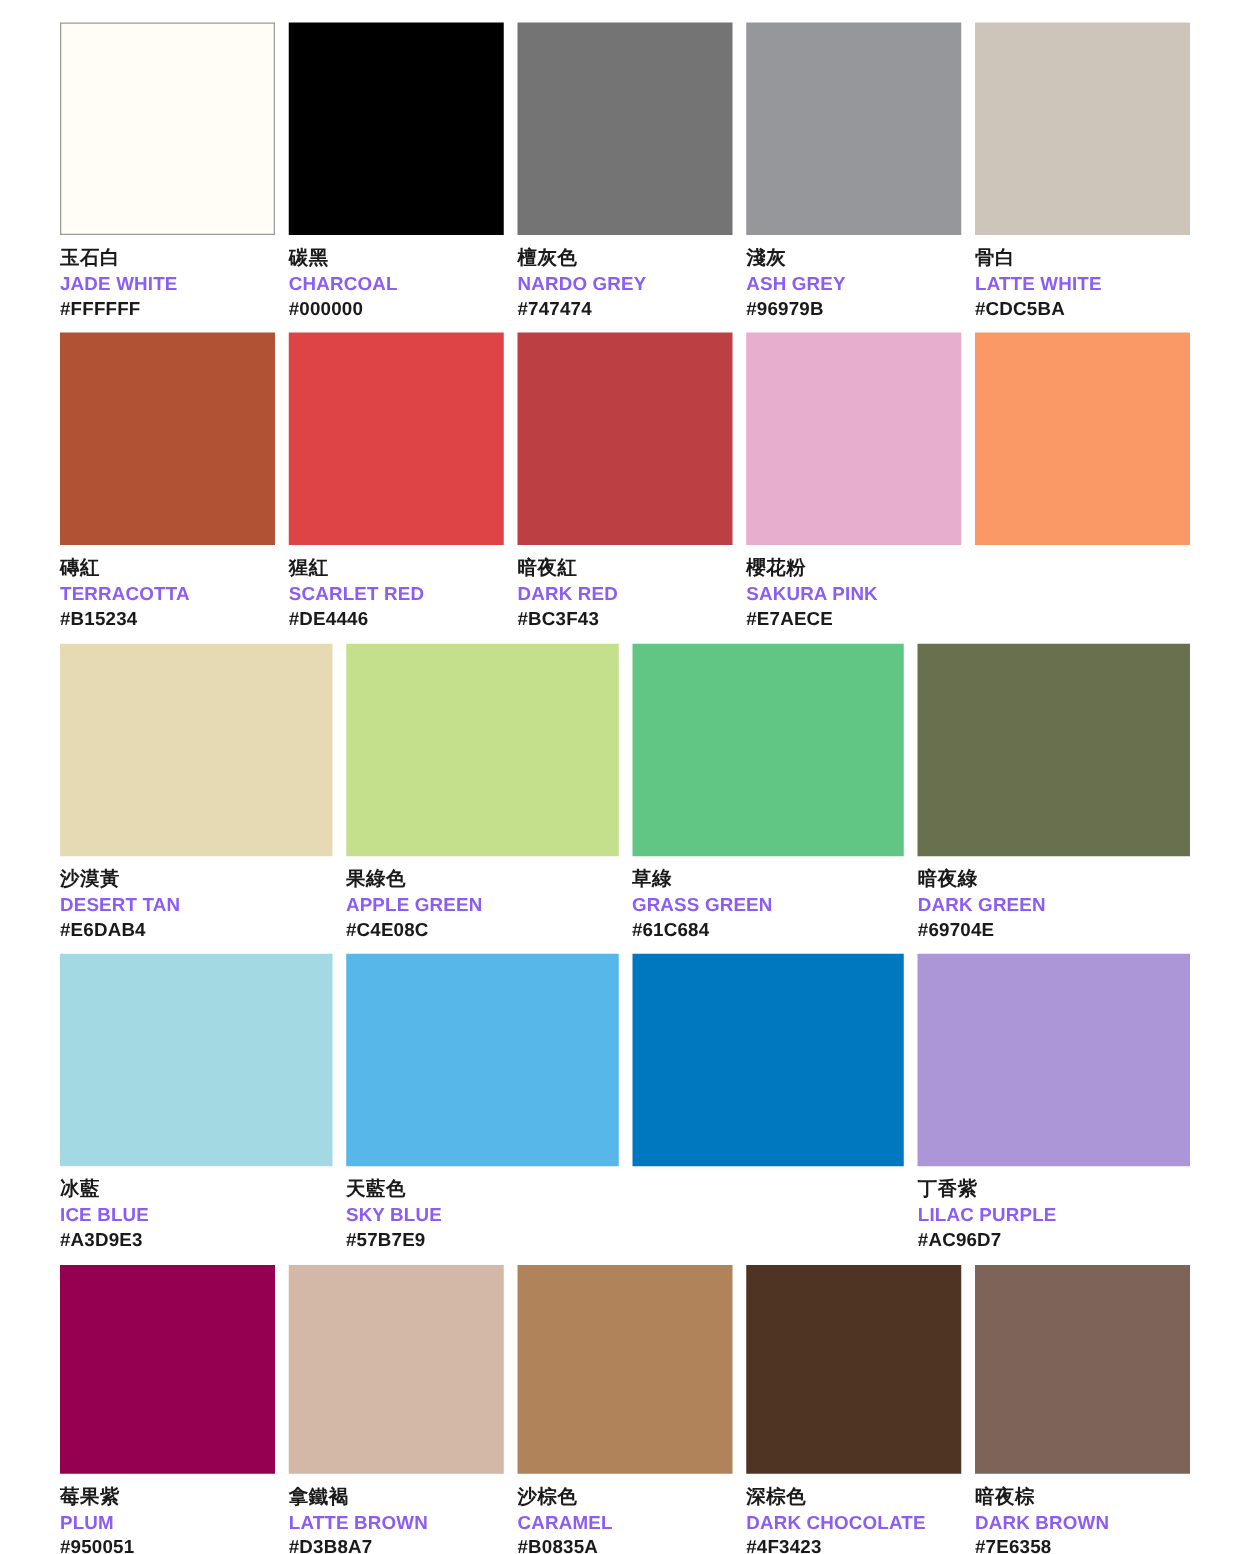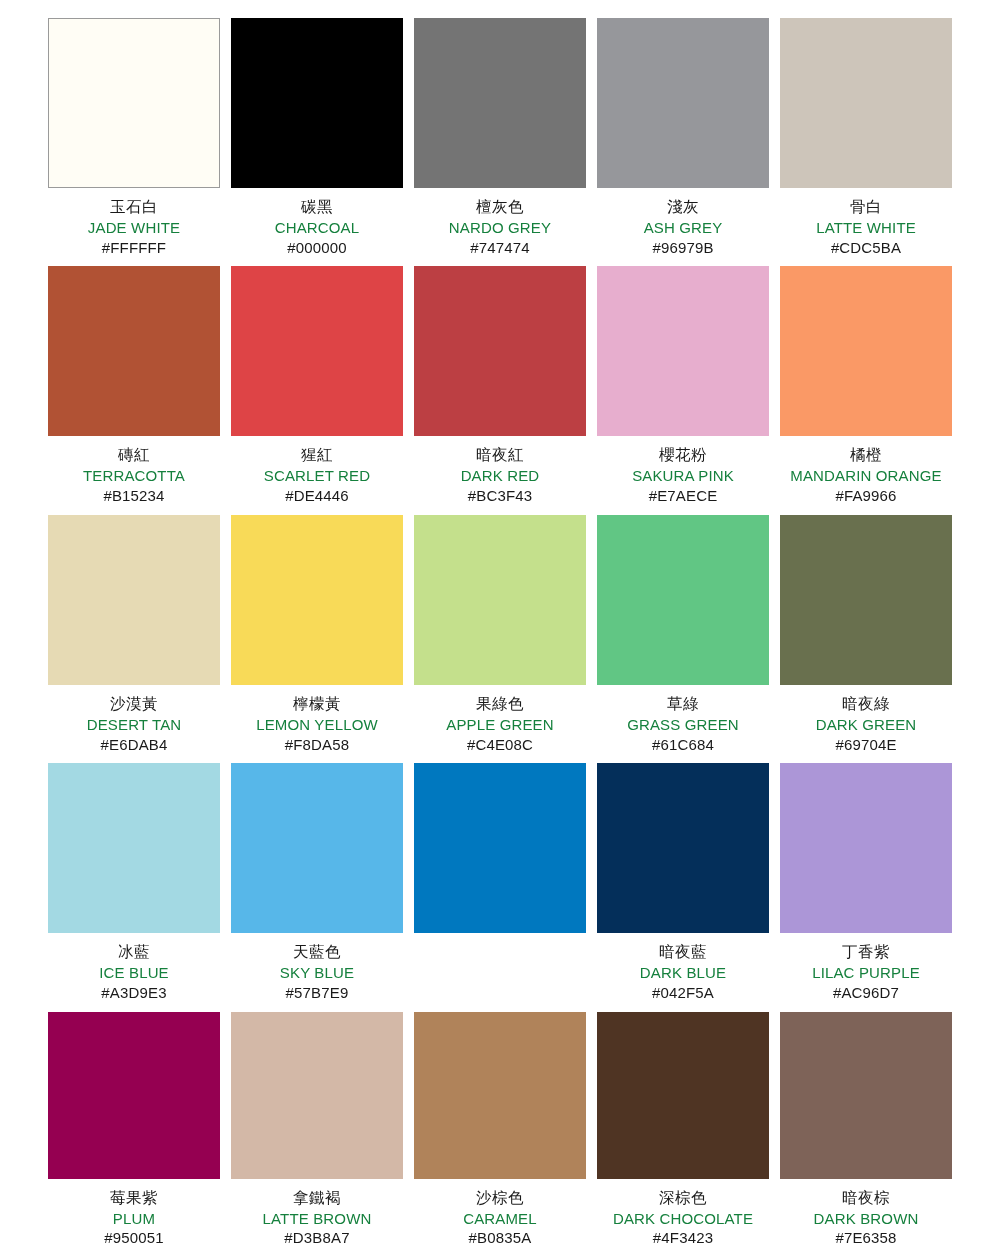--- a/index.html
+++ b/index.html
@@ -51,34 +51,34 @@
     height: 167px;
   }
 
   .swatch-chip.bordered {
     border: 1px solid #9a9a9a;
     box-sizing: border-box;
   }
 
   .swatch-labels {
     padding-top: 9px;
-    text-align: center;
     line-height: 1.33;
+    font-weight: bold;
   }
 
   .label-cn {
     font-size: 15.5px;
     letter-spacing: 0.5px;
     color: #1a1a1a;
     white-space: nowrap;
   }
   .label-en {
     font-size: 15px;
     letter-spacing: 0.15px;
-    color: #15803d;
+    color: #8b5cf6;
     white-space: nowrap;
   }
   .label-hex {
     font-size: 15px;
     letter-spacing: 0.15px;
     color: #1a1a1a;
     white-space: nowrap;
   }
 </style>
 </head>
@@ -155,45 +155,32 @@
       <div class="swatch-cell">
         <div class="swatch-chip" style="background-color: rgb(231, 174, 206);"></div>
         <div class="swatch-labels">
           <div class="label-cn">櫻花粉</div>
           <div class="label-en">SAKURA PINK</div>
           <div class="label-hex">#E7AECE</div>
         </div>
       </div>
       <div class="swatch-cell">
         <div class="swatch-chip" style="background-color: rgb(250, 153, 102);"></div>
-        <div class="swatch-labels">
-          <div class="label-cn">橘橙</div>
-          <div class="label-en">MANDARIN ORANGE</div>
-          <div class="label-hex">#FA9966</div>
-        </div>
       </div>
     </div>
     <div class="swatch-row row-3">
       <div class="swatch-cell">
         <div class="swatch-chip" style="background-color: rgb(230, 218, 180);"></div>
         <div class="swatch-labels">
           <div class="label-cn">沙漠黃</div>
           <div class="label-en">DESERT TAN</div>
           <div class="label-hex">#E6DAB4</div>
         </div>
       </div>
       <div class="swatch-cell">
-        <div class="swatch-chip" style="background-color: rgb(248, 218, 88);"></div>
-        <div class="swatch-labels">
-          <div class="label-cn">檸檬黃</div>
-          <div class="label-en">LEMON YELLOW</div>
-          <div class="label-hex">#F8DA58</div>
-        </div>
-      </div>
-      <div class="swatch-cell">
         <div class="swatch-chip" style="background-color: rgb(196, 224, 140);"></div>
         <div class="swatch-labels">
           <div class="label-cn">果綠色</div>
           <div class="label-en">APPLE GREEN</div>
           <div class="label-hex">#C4E08C</div>
         </div>
       </div>
       <div class="swatch-cell">
         <div class="swatch-chip" style="background-color: rgb(97, 198, 132);"></div>
         <div class="swatch-labels">
@@ -225,28 +212,20 @@
         <div class="swatch-labels">
           <div class="label-cn">天藍色</div>
           <div class="label-en">SKY BLUE</div>
           <div class="label-hex">#57B7E9</div>
         </div>
       </div>
       <div class="swatch-cell">
         <div class="swatch-chip" style="background-color: rgb(0, 120, 191);"></div>
       </div>
       <div class="swatch-cell">
-        <div class="swatch-chip" style="background-color: rgb(4, 47, 90);"></div>
-        <div class="swatch-labels">
-          <div class="label-cn">暗夜藍</div>
-          <div class="label-en">DARK BLUE</div>
-          <div class="label-hex">#042F5A</div>
-        </div>
-      </div>
-      <div class="swatch-cell">
         <div class="swatch-chip" style="background-color: rgb(172, 150, 215);"></div>
         <div class="swatch-labels">
           <div class="label-cn">丁香紫</div>
           <div class="label-en">LILAC PURPLE</div>
           <div class="label-hex">#AC96D7</div>
         </div>
       </div>
     </div>
     <div class="swatch-row row-5">
       <div class="swatch-cell">

